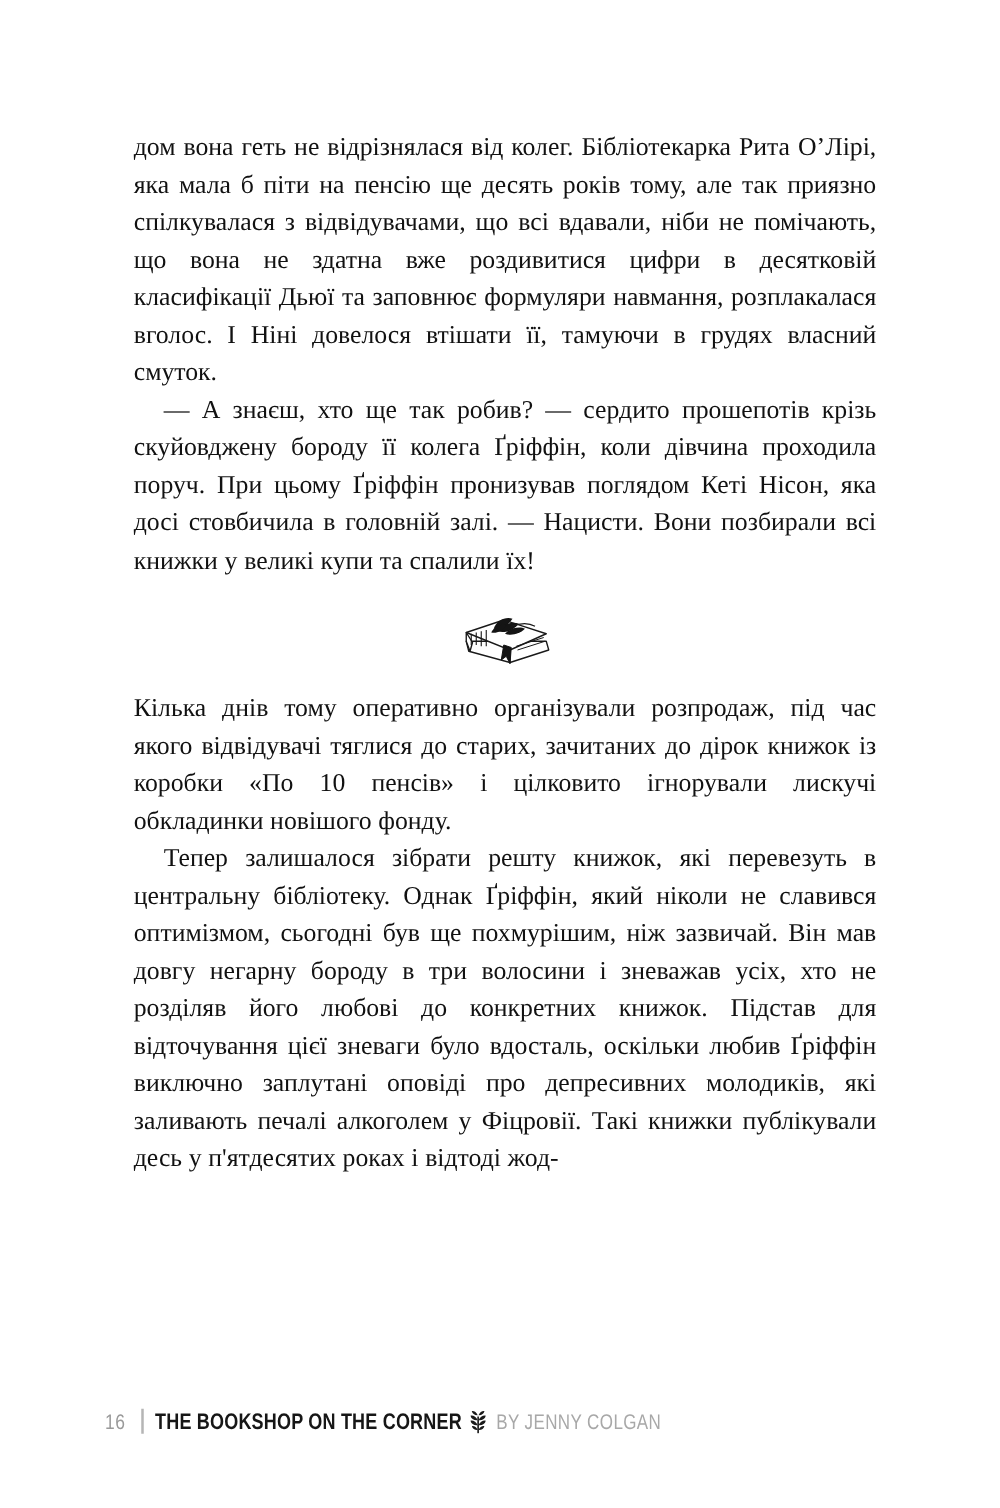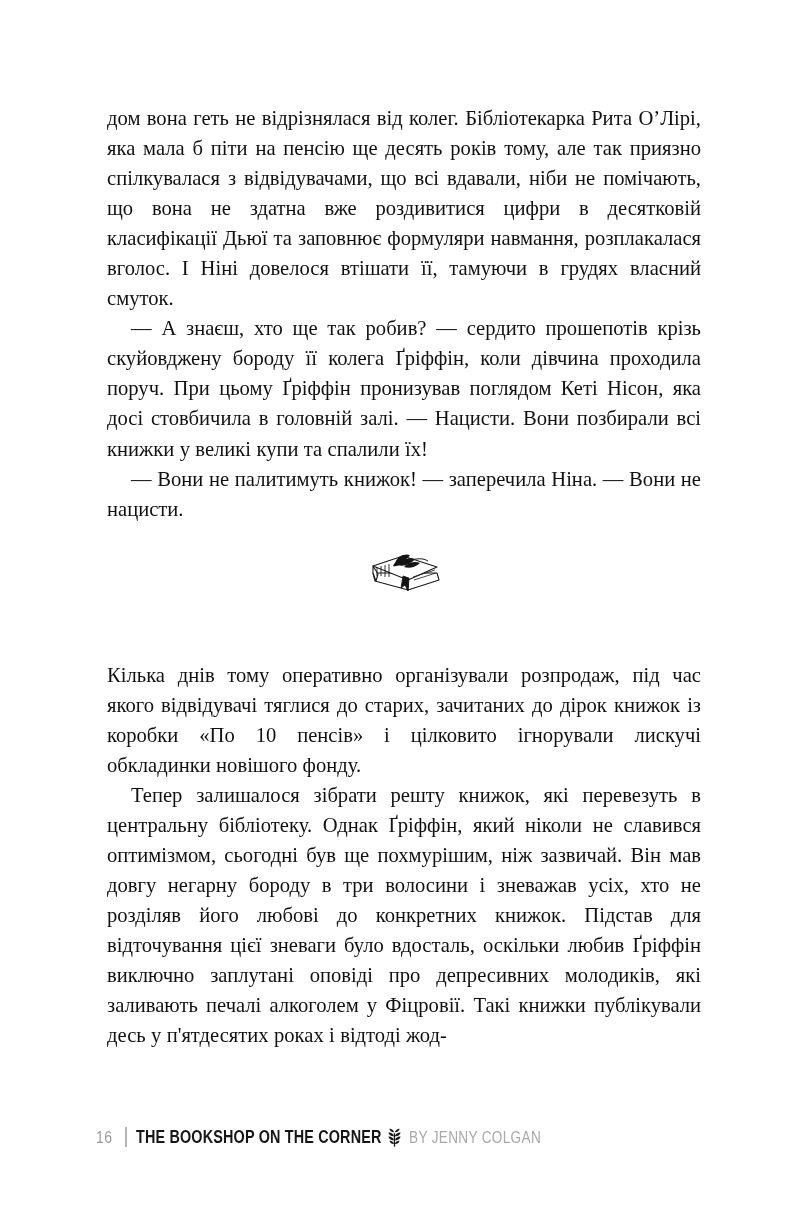--- a/index.html
+++ b/index.html
@@ -38,21 +38,20 @@
     line-height: 30.05px;
     text-align: justify;
     text-indent: 24px;
     hyphens: manual;
     word-spacing: 0.01em;
     color: #111111;
   }
 
   p.para.no-indent {
     text-indent: 0;
-    margin-top: 48px;
   }
 
   
   p.para.continuation {
     text-indent: 0;
   }
 
   
   p.para {
     text-align-last: left;
@@ -75,21 +74,20 @@
   }
 
   
   .footer {
     position: absolute;
     left: 84px;
     top: 1124px;
     display: flex;
     align-items: center;
     height: 26px;
-    margin-left: 12px;
   }
   .footer-page-number {
     font-family: "Liberation Sans Narrow", "Liberation Sans", sans-serif;
     font-size: 17px;
     font-weight: 400;
     color: #9a9a9a;
     letter-spacing: 0.5px;
     transform: scaleX(0.82);
     transform-origin: left center;
     line-height: 1;
@@ -135,21 +133,20 @@
 <body>
 
 <div class="page">
 
   <div class="text-column">
 
     <p class="para continuation">дом вона геть не відрізнялася від колег. Бібліотекарка Рита О’Лірі, яка мала б піти на пенсію ще десять років тому, але так приязно спілкувалася з відвідувачами, що всі вдавали, ніби не помічають, що вона не здатна вже роздивитися цифри в десятковій класифікації Дьюї та заповнює формуляри навмання, розплакалася вголос. І Ніні довелося втішати її, тамуючи в грудях власний смуток.</p>
 
     <p class="para">— А знаєш, хто ще так робив? — сердито прошепотів крізь скуйовджену бороду її колега Ґріффін, коли дівчина проходила поруч. При цьому Ґріффін пронизував поглядом Кеті Нісон, яка досі стовбичила в головній залі. — Нацисти. Вони позбирали всі книжки у великі купи та спалили їх!</p>
 
-    <p class="para">— Вони не палитимуть книжок! — заперечила Ніна. — Вони не нацисти.</p>
 
 
     <div class="ornament">
       <svg width="78" height="46" viewBox="0 0 78 46">
 
         <path d="M8 27 L10 35 L43 44 L74 34 L72 27 Z" fill="#ffffff" stroke="#1a1a1a" stroke-width="1.1" stroke-linejoin="round"></path>
 
         <path d="M8 20 L38 10 L72 21 L43 34 Z" fill="#ffffff" stroke="#1a1a1a" stroke-width="1.1" stroke-linejoin="round"></path>
 
         <path d="M8 20 L8 27 L11 35 L13 28 Z" fill="#ffffff" stroke="#1a1a1a" stroke-width="1.1" stroke-linejoin="round"></path>

